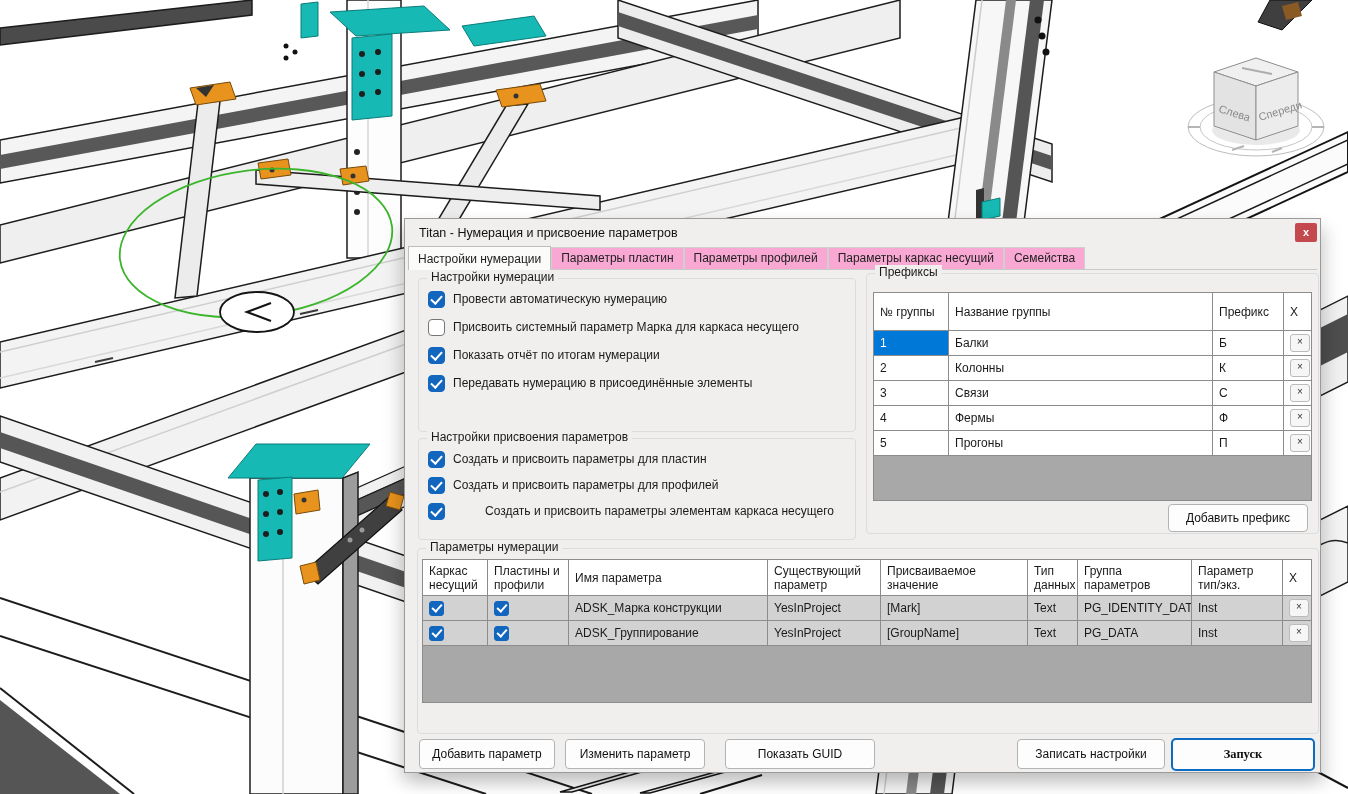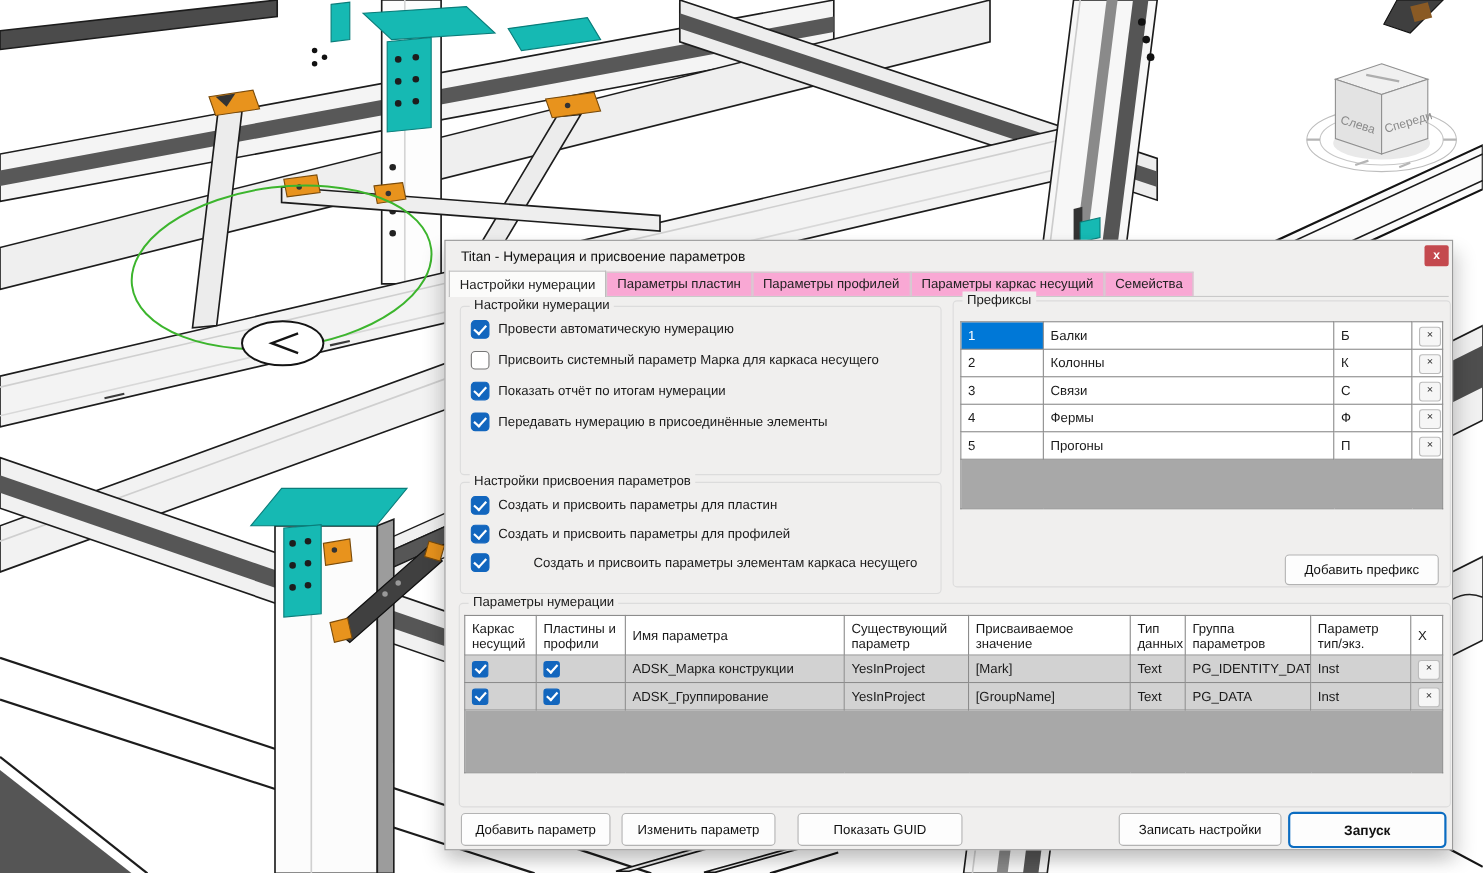--- a/index.html
+++ b/index.html
@@ -42,21 +42,21 @@
   td.c{text-align:center;padding:1px 2px;}
   .sel{background:#0078d7 !important;color:#fff;}
   tr.gray td{background:#d2d2d2;}
   td.filler{background:#a8a8a8;border-left:1px solid #3c3c3c;border-right:1px solid #3c3c3c;}
   .xbtn{display:inline-block;width:18px;height:16px;line-height:14px;background:#f6f6f6;
         border:1px solid #bbb;border-radius:3px;color:#333;font-size:10px;text-align:center;}
 
   .btn{position:absolute;background:#fdfdfd;border:1px solid #b3b3b3;border-radius:4px;
        font-family:"Liberation Sans",sans-serif;font-size:12px;color:#111;
        display:flex;align-items:center;justify-content:center;}
-  .btn.primary{border:2px solid #0b6cc1;border-radius:5px;font-weight:bold;font-size:12.5px;}
+  .btn.primary{border:2px solid #0b6cc1;border-radius:5px;font-weight:bold;font-size:12.5px;font-family:Liberation Serif, serif;}
 </style>
 </head>
 <body>
 
 <svg id="scene" width="1348" height="794" viewBox="0 0 1348 794">
   <rect x="0" y="0" width="1348" height="794" fill="#ffffff"></rect>
 
   <g stroke="#1c1c1c" stroke-width="1.5">
     <polygon points="0,28 252,0 252,15 0,45" fill="#4b4b4b"></polygon>
     <polygon points="0,140 758,0 758,43 0,183" fill="#f4f4f4"></polygon>
@@ -269,20 +269,26 @@
   <div class="grp" style="left:461px;top:54px;width:451px;height:259px;">
     <span class="gtitle">Префиксы</span>
     <table class="grid" style="position:absolute;left:6px;top:18px;width:438px;">
       <colgroup>
           <col style="width:75px">
           <col style="width:264px">
           <col style="width:71px">
           <col style="width:28px">
         </colgroup>
       <tbody>
+          <tr style="height:38px;">
+        <th>№ группы</th>
+        <th>Название группы</th>
+        <th>Префикс</th>
+        <th class="c">X</th>
+      </tr>
       <tr style="height:25px;">
         <td class="sel">1</td>
         <td>Балки</td>
         <td>Б</td>
         <td class="c"><span class="xbtn">×</span></td>
       </tr>
       <tr style="height:25px;">
         <td>2</td>
         <td>Колонны</td>
         <td>К</td>

